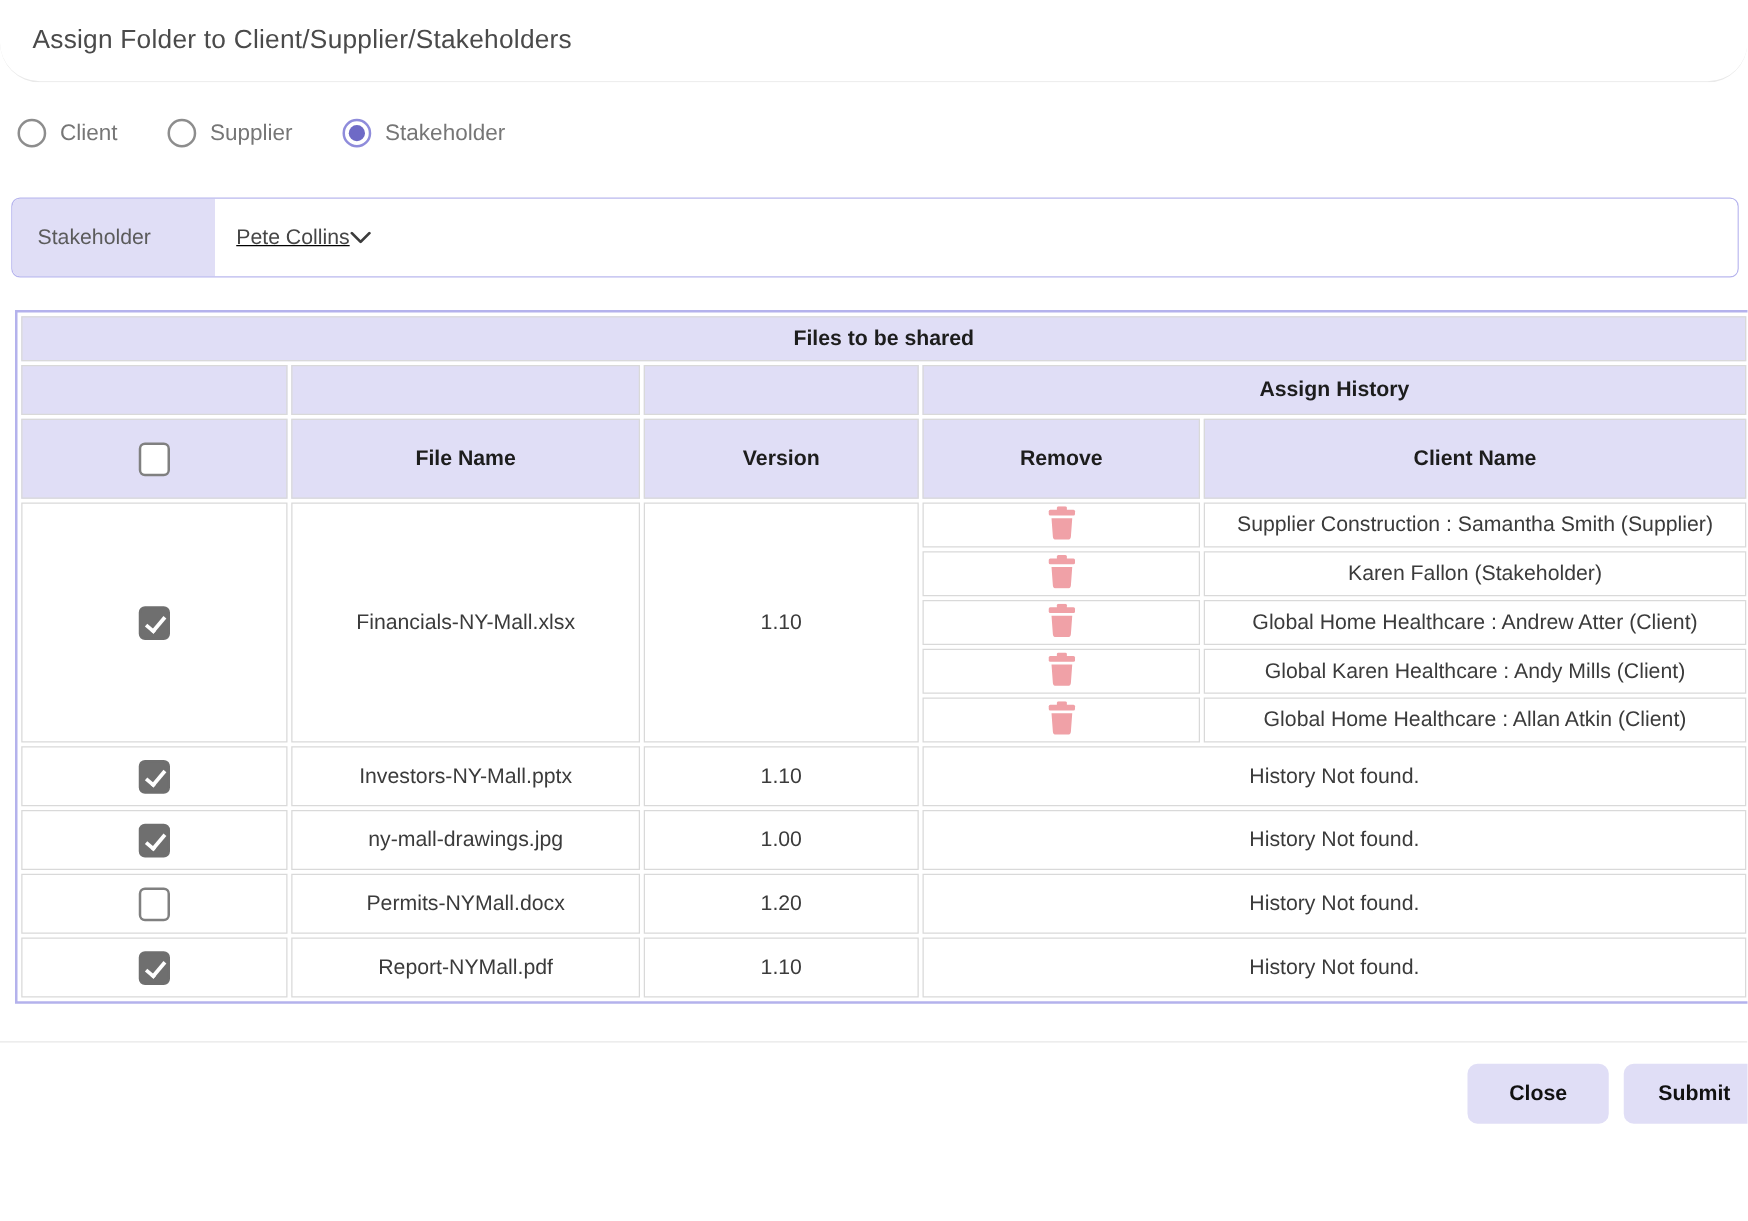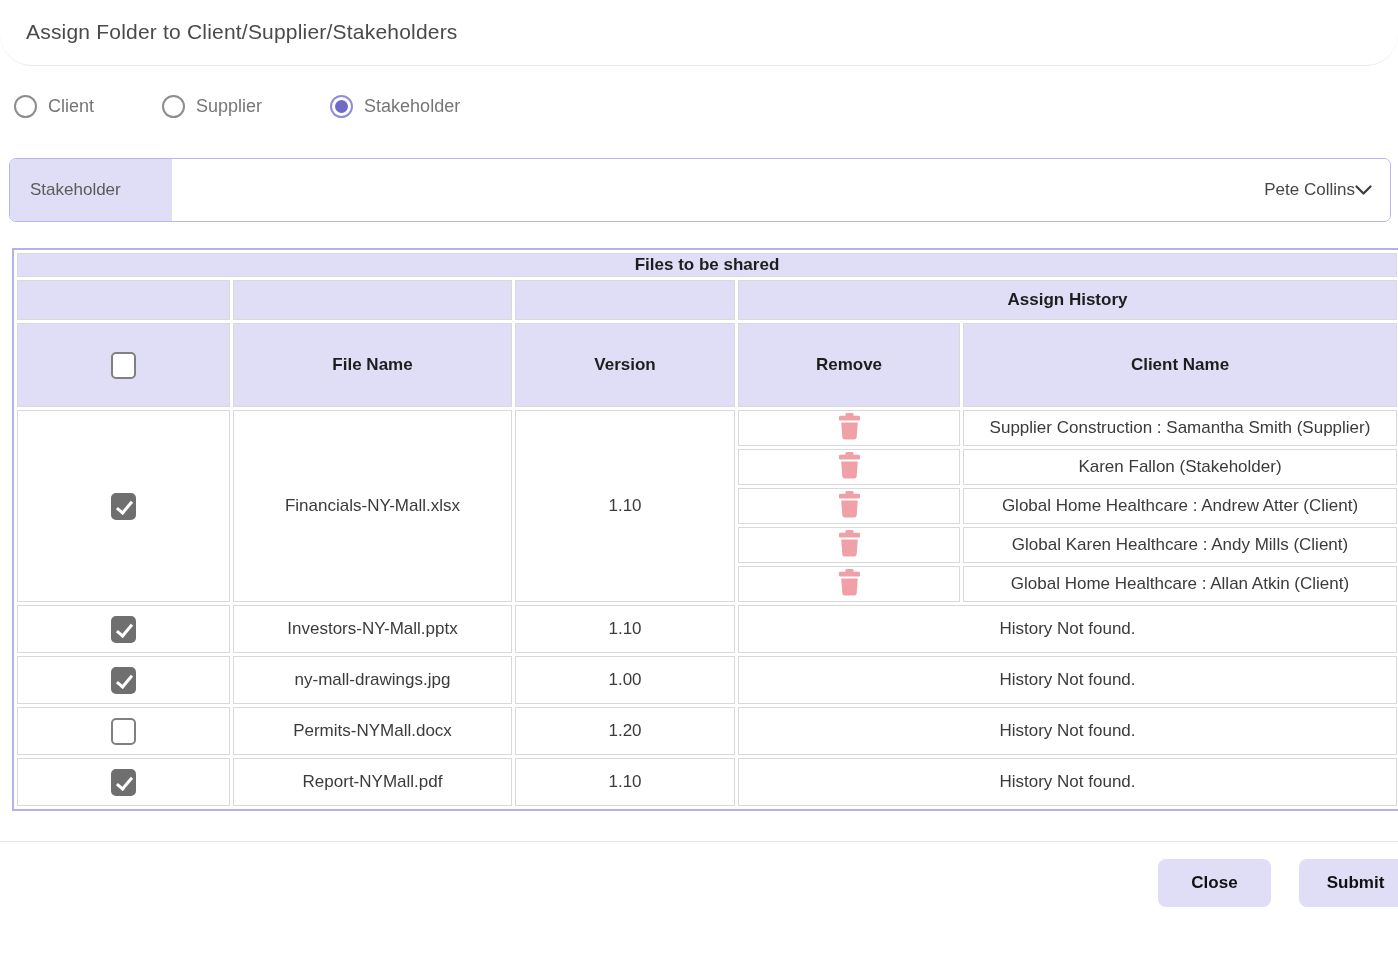--- a/index.html
+++ b/index.html
@@ -20,21 +20,21 @@
     font-size: 21px;
     font-weight: 400;
     color: #4a4a4a;
     letter-spacing: .2px;
   }
 
   
   .radio-row {
     display: flex;
     align-items: center;
-    column-gap: 68px;
+    column-gap: 40px;
     padding: 29px 0 0 14px;
   }
   .radio-opt {
     display: inline-flex;
     align-items: center;
     gap: 11px;
     cursor: pointer;
   }
   .radio {
     width: 23px; height: 23px;
@@ -73,24 +73,25 @@
     display: flex;
     align-items: center;
     padding-left: 20px;
     font-size: 17px;
     color: #5b5b5b;
   }
   .select-box {
     flex: 1;
     display: flex;
     align-items: center;
-    justify-content: flex-end;
+    justify-content: flex-start;
     padding: 0 18px 0 17px;
     background: #fff;
     cursor: pointer;
+    text-decoration: underline;
   }
   .select-value { font-size: 17px; color: #464646; }
   .chevron svg { display: block; }
 
   
   .table-wrap { margin: 26px 0 0 12px; }
   table.files {
     width: 1390px;
     table-layout: fixed;
     border-collapse: separate;
@@ -103,24 +104,24 @@
   col.c4 { width: 222px; }
 
   th, td { text-align: center; vertical-align: middle; }
   thead th {
     background: #e0def6;
     border: 1px solid #d9d9d9;
     font-size: 17px;
     font-weight: 700;
     color: #1d1d1d;
   }
-  th.tbl-title  { height: 24px; }
+  th.tbl-title  { height: 36px; }
   th.blank-hdr  { height: 40px; }
   th.hist-hdr   { height: 40px; }
-  tr.cols-row th { height: 84px; }
+  tr.cols-row th { height: 64px; }
 
   tbody td {
     background: #fff;
     border: 1px solid #d9d9d9;
     font-size: 17px;
     color: #3b3b3b;
   }
   td.hist-name, td.remove-cell { height: 36px; }
   td.hist-name { white-space: nowrap; overflow: hidden; }
   td.no-hist { height: 58px; }
@@ -159,21 +160,21 @@
   }
 
   
   .footer-divider {
     margin-top: 30px;
     border-top: 1px solid #e7e7e7;
   }
   .footer {
     display: flex;
     justify-content: flex-end;
-    gap: 28px;
+    gap: 12px;
     padding: 17px 0 14px 0;
     align-items: center;
   }
   .btn {
     min-width: 113px;
     height: 48px;
     border: none;
     border-radius: 8px;
     background: #e0def6;
     font-family: "Liberation Sans", sans-serif;

